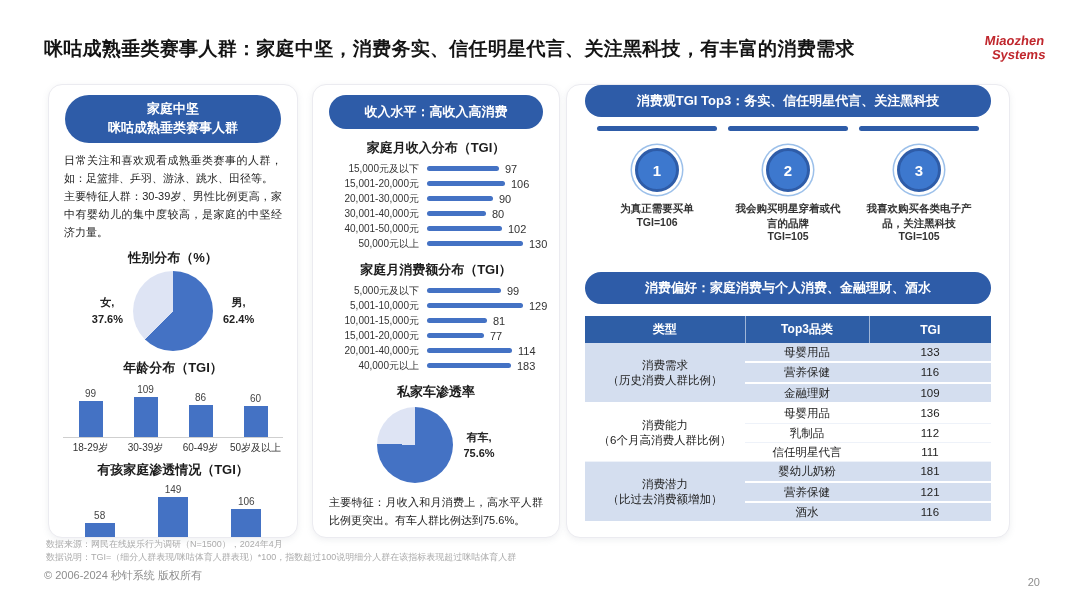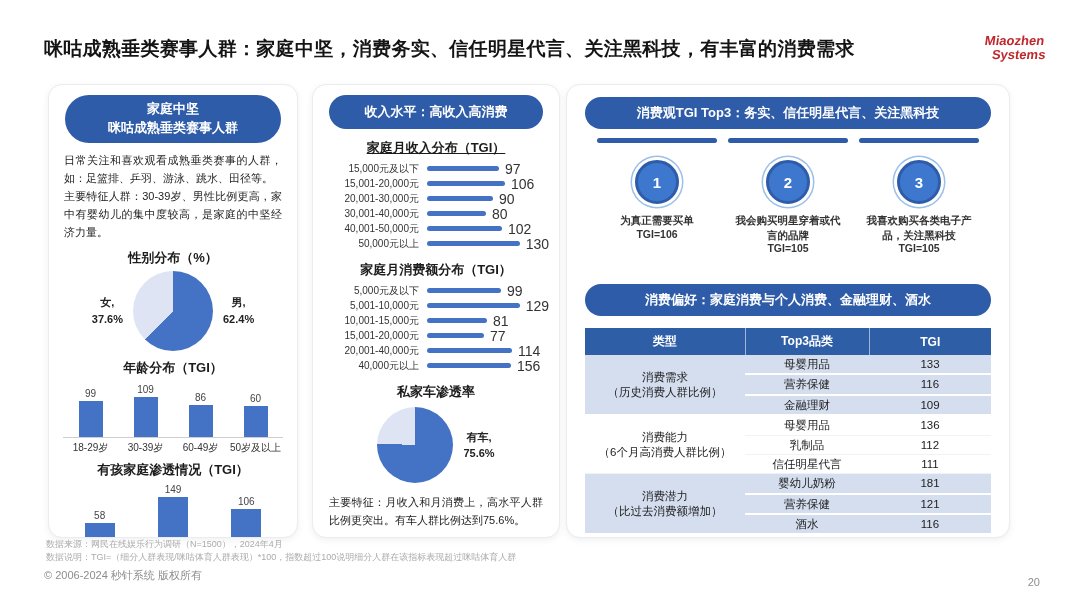--- a/index.html
+++ b/index.html
@@ -10,48 +10,48 @@
   .logo .l2{margin-left:9px;}
 
   .card{position:absolute;top:84px;background:#fff;border:1px solid #ebebf0;border-radius:14px;box-shadow:0 2px 6px rgba(120,130,150,.12);overflow:hidden;}
   .card.left{left:48px;width:248px;height:452px;}
   .card.mid{left:312px;width:246px;height:452px;}
   .card.rightp{left:566px;width:442px;height:452px;}
 
   .pill{background:#2E5CA8;color:#fff;font-weight:bold;text-align:center;border-radius:24px;margin-left:auto;margin-right:auto;}
   .pill.two{width:216px;margin-top:10px;padding:5px 0;font-size:13px;line-height:1.45;}
   .pill.one{width:214px;margin-top:10px;padding:8px 0;font-size:13px;}
-  .pill.wide{width:406px;margin-top:12px;padding:7px 0;font-size:13px;}
+  .pill.wide{width:406px;padding:7px 0;font-size:13px;}
   .pill.pref{margin-top:16px;}
 
   .desc{margin:8px 15px 0;font-size:11px;line-height:18px;color:#222;text-align:justify;}
 
   .ctitle{font-size:13px;font-weight:bold;color:#1c1c1c;text-align:center;}
-  .mt8{margin-top:8px;} .mt6{margin-top:6px;} .mt10{margin-top:10px;text-decoration:underline;} .mt12{margin-top:12px;}
+  .mt8{margin-top:8px;} .mt6{margin-top:6px;} .mt10{margin-top:10px;} .mt12{margin-top:12px;}
 
   .pie-row{display:flex;align-items:center;justify-content:center;margin-top:2px;height:84px;}
   .pie{width:80px;height:80px;border-radius:50%;flex-shrink:0;}
   .pie.small{width:76px;height:76px;}
   .pie-lab{font-size:11px;font-weight:bold;color:#222;text-align:center;line-height:1.5;}
   .pie-lab.left{margin-right:10px;} .pie-lab.right{margin-left:10px;}
 
   .vchart{margin:2px 14px 0;}
   .vbars{display:flex;align-items:flex-end;height:58px;border-bottom:1px solid #cfcfcf;}
   .vcol{flex:1;display:flex;flex-direction:column;align-items:center;justify-content:flex-end;}
   .vval{font-size:10px;color:#444;margin-bottom:2px;}
   .vbar{width:24px;background:#4472C4;}
   .vbar.wide{width:30px;}
   .vcats{display:flex;margin-top:3px;}
   .vcat{flex:1;text-align:center;font-size:10px;color:#333;}
 
   .hchart{margin:6px 10px 0;}
   .hrow{display:flex;align-items:center;height:11px;margin-bottom:4px;}
   .hlabel{width:96px;text-align:right;font-size:10px;color:#333;flex-shrink:0;}
   .hbar{height:5px;border-radius:3px;background:#4472C4;margin:0 6px 0 8px;}
-  .hval{font-size:14px;color:#333;}
+  .hval{font-size:11px;color:#333;}
 
   .mnote{margin:6px 16px 0;font-size:11px;line-height:18px;color:#222;text-align:justify;}
 
   .ribbons{display:flex;justify-content:space-between;padding:0 30px;margin-top:9px;}
   .ribbon{width:120px;display:flex;flex-direction:column;align-items:center;}
   .rbar{width:120px;height:5px;background:#2E5CA8;border-radius:3px;}
   .pennant{margin-top:7px;width:120px;height:118px;background:#fff;
     clip-path:polygon(0 0,100% 0,100% 73%,50% 100%,0 73%);
     filter:drop-shadow(0 3px 5px rgba(90,110,150,.32));
     display:flex;flex-direction:column;align-items:center;}
@@ -217,21 +217,21 @@
         <div class="hval">77</div>
       </div>
       <div class="hrow">
         <div class="hlabel">20,001-40,000元</div>
         <div class="hbar" style="width: 85px;"></div>
         <div class="hval">114</div>
       </div>
       <div class="hrow">
         <div class="hlabel">40,000元以上</div>
         <div class="hbar" style="width: 84px;"></div>
-        <div class="hval">156</div>
+        <div class="hval">183</div>
       </div>
     </div>
 
     <div class="ctitle mt12">私家车渗透率</div>
     <div class="pie-row">
       <div class="pie small" style="background: conic-gradient(rgb(68, 114, 196) 0%, rgb(68, 114, 196) 75.6%, rgb(222, 228, 244) 75.6%, rgb(222, 228, 244) 100%);"></div>
       <div class="pie-lab right">
         <div>有车,</div>
         <div>75.6%</div>
       </div>

